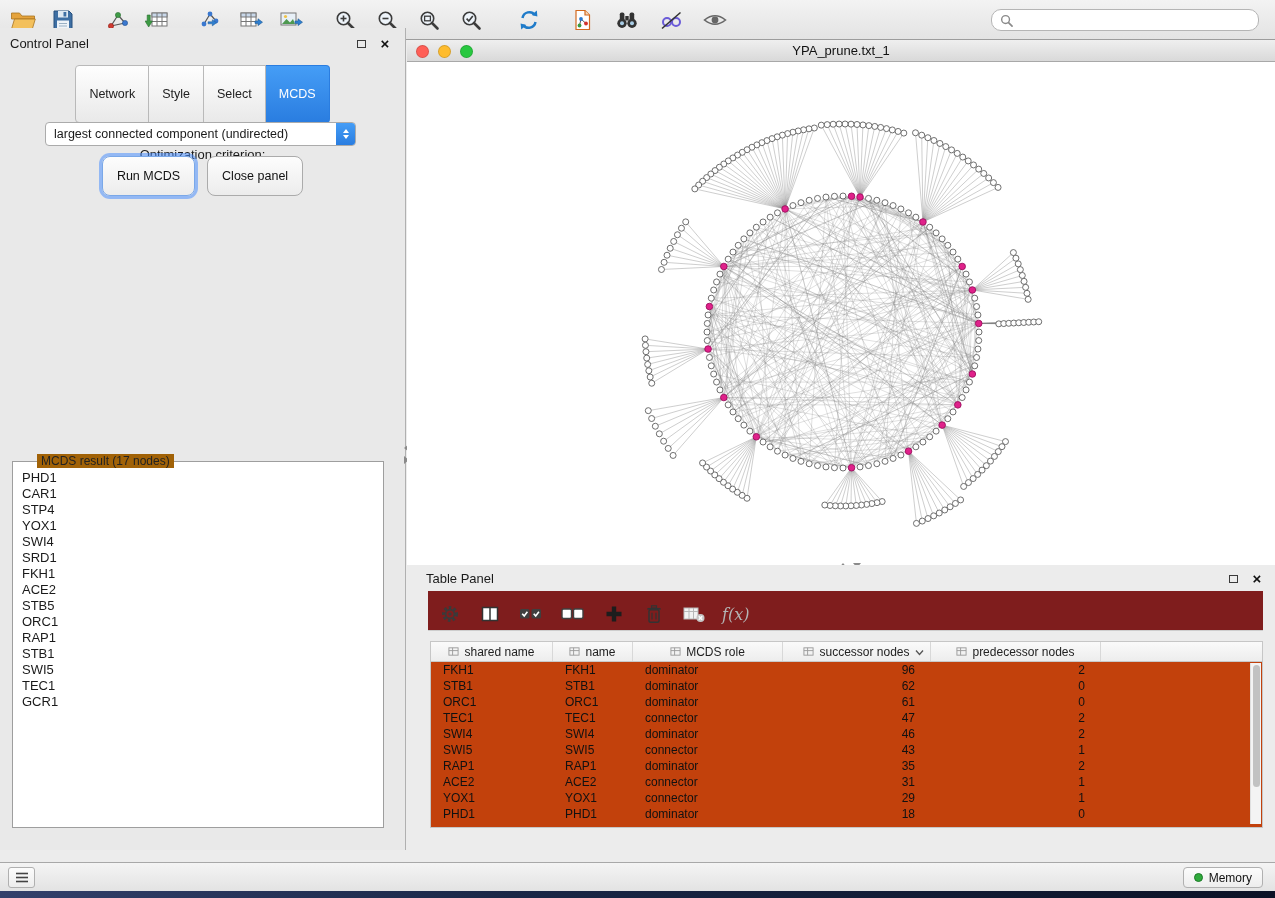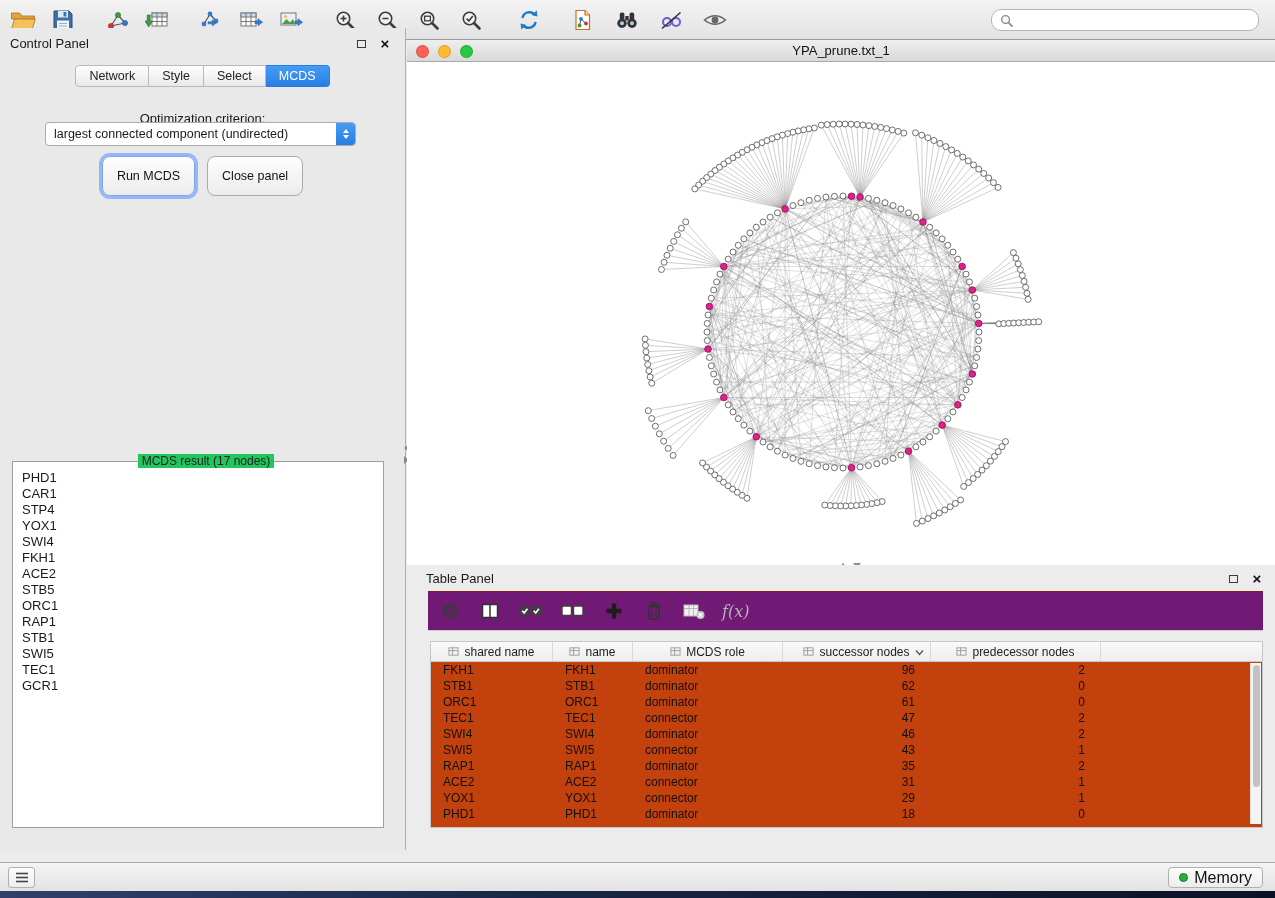--- a/index.html
+++ b/index.html
@@ -16,35 +16,35 @@
 
   
   #control-panel{position:absolute;left:0;top:28px;width:406px;height:822px;background:#e9e9e9;border-right:1px solid #b0b0b0;}
   .panel-header{display:flex;align-items:center;padding:8px 12px 4px 10px;font-size:13px;color:#1a1a1a;}
   .panel-header .spacer{flex:1;}
   .mini-btn{width:16px;height:14px;display:flex;align-items:center;justify-content:center;margin-left:8px;}
   .mini-float{width:9px;height:8px;border:1.5px solid #3a3a3a;}
   .mini-close{font-weight:bold;font-size:15px;line-height:1;color:#111;}
   .mini-close::before{content:"×";}
   .seg-tabs{display:flex;justify-content:center;margin-top:10px;}
-  .seg-tab{font-size:12.5px;padding:3px 13px;background:linear-gradient(#fefefe,#e9e9e9);border:1px solid #b9b9b9;border-left:none;color:#222;white-space:nowrap;}
+  .seg-tab{font-size:12.5px;padding:21px 13px;background:linear-gradient(#fefefe,#e9e9e9);border:1px solid #b9b9b9;border-left:none;color:#222;white-space:nowrap;}
   .seg-tab:first-child{border-left:1px solid #b9b9b9;border-radius:4px 0 0 4px;}
   .seg-tab:last-child{border-radius:0 4px 4px 0;}
   .seg-tab.active{background:linear-gradient(var(--accent-blue),var(--accent-blue-dark));color:#fff;border-color:var(--accent-blue-dark);}
   #opt-label{text-align:center;margin-top:24px;font-size:13px;}
   #criterion-select{position:absolute;left:45px;top:94px;width:311px;height:24px;background:#fff;border:1px solid #ababab;border-radius:4px;display:flex;align-items:center;font-size:12.5px;}
   #criterion-select .val{flex:1;padding-left:8px;white-space:nowrap;overflow:hidden;}
   #criterion-select .stepper{width:19px;height:22px;border-radius:0 3px 3px 0;background:linear-gradient(var(--accent-blue),var(--accent-blue-dark));display:flex;flex-direction:column;align-items:center;justify-content:center;gap:2px;}
   .tri-up{width:0;height:0;border-left:3.5px solid transparent;border-right:3.5px solid transparent;border-bottom:4.5px solid #fff;}
   .tri-down{width:0;height:0;border-left:3.5px solid transparent;border-right:3.5px solid transparent;border-top:4.5px solid #fff;}
   #cp-buttons{position:absolute;left:0;top:128px;width:100%;display:flex;justify-content:center;gap:12px;}
   .push-btn{font-size:12.5px;padding:12px 14px;background:linear-gradient(#fdfdfd,#ececec);border:1px solid #ababab;border-radius:8px;color:#111;}
   .push-btn.focused{box-shadow:0 0 0 3px rgba(77,144,254,.55);border-color:#7aa8e8;}
   #mcds-fieldset{position:absolute;left:12px;top:426px;width:372px;height:374px;background:#fff;border:1px solid #9e9e9e;padding:2px 4px;}
-  #mcds-fieldset legend{font-size:12px;color:#222;background:#22c55e;padding:0 4px;margin-left:8px;text-align:center;}
+  #mcds-fieldset legend{font-size:12px;color:#222;background:#a16207;padding:0 4px;margin-left:20px;}
   .mcds-item{font-size:13px;line-height:16px;padding-left:5px;}
 
   
   #v-splitter{position:absolute;left:400px;top:444px;width:12px;height:28px;display:flex;flex-direction:column;align-items:center;gap:4px;}
   #h-splitter{position:absolute;left:838px;top:561px;width:24px;height:8px;display:flex;gap:6px;align-items:center;justify-content:center;}
   .tri-left{width:0;height:0;border-top:4px solid transparent;border-bottom:4px solid transparent;border-right:5px solid #8a8a8a;}
   .tri-right{width:0;height:0;border-top:4px solid transparent;border-bottom:4px solid transparent;border-left:5px solid #8a8a8a;}
   .tri-up-s{width:0;height:0;border-left:4px solid transparent;border-right:4px solid transparent;border-bottom:5px solid #8a8a8a;}
   .tri-down-s{width:0;height:0;border-left:4px solid transparent;border-right:4px solid transparent;border-top:5px solid #8a8a8a;}
 
@@ -53,41 +53,41 @@
   #net-titlebar{height:22px;background:linear-gradient(#efefef,#d9d9d9);border-bottom:1px solid #a8a8a8;position:relative;display:flex;align-items:center;justify-content:center;font-size:13px;color:#111;}
   .traffic{position:absolute;left:9px;top:4.5px;display:flex;gap:9px;}
   .dot{width:13px;height:13px;border-radius:50%;border:1px solid rgba(0,0,0,.15);}
   .dot-red{background:var(--traffic-red);}
   .dot-yellow{background:var(--traffic-yellow);}
   .dot-green{background:var(--traffic-green);}
   #net-canvas{position:absolute;left:0;top:22px;right:0;bottom:0;background:#fff;}
 
   
   #table-panel{position:absolute;left:420px;top:565px;width:855px;height:297px;background:#ececec;}
-  #tp-toolbar{position:absolute;left:8px;right:12px;top:26px;height:40px;border-top:1px solid #7f1d1d;border-bottom:1px solid #cdcdcd;background:#701a75;display:flex;align-items:center;gap:16px;padding-left:10px;}
+  #tp-toolbar{position:absolute;left:8px;right:12px;top:26px;height:40px;border-top:7px solid #7f1d1d;border-bottom:1px solid #cdcdcd;background:#7f1d1d;display:flex;align-items:center;gap:16px;padding-left:10px;}
   .tp-btn{height:28px;min-width:24px;display:flex;align-items:center;justify-content:center;}
   .fx{font-family:"DejaVu Serif",serif;font-style:italic;font-size:16px;color:#b4b4b4;}
   #node-table{position:absolute;left:10px;right:12px;top:76px;bottom:34px;background:#c2410c;border:1px solid #c6c6c6;overflow:hidden;}
   #table-head{display:flex;height:20px;background:linear-gradient(#fafafa,#ededed);border-bottom:1px solid #c9c9c9;font-size:12px;color:#222;}
   .hcell{display:flex;align-items:center;justify-content:center;gap:5px;border-right:1px solid #d8d8d8;position:relative;}
   .hcell .chev{position:absolute;right:6px;top:7px;}
   .hfill{flex:1;border-right:none;}
   .c0{width:122px;}.c1{width:80px;}.c2{width:150px;}.c3{width:148px;}.c4{width:170px;}
   .trow{display:flex;height:16px;align-items:center;font-size:12px;color:#111;}
   .tcell{white-space:nowrap;overflow:hidden;}
   .tcell.c0,.tcell.c1,.tcell.c2{padding-left:12px;}
   .tcell.c3,.tcell.c4{text-align:right;padding-right:16px;}
   #vscroll{position:absolute;right:1px;top:21px;bottom:3px;width:11px;background:#f4f4f4;border-left:1px solid #e0e0e0;}
   #vscroll .thumb{position:absolute;left:1.5px;right:1.5px;top:2px;height:122px;background:#c2c2c2;border-radius:5px;}
   #tp-tabs{position:absolute;left:0;right:0;bottom:6px;display:flex;justify-content:center;}
 
   
   #status-bar{position:absolute;left:0;right:0;top:862px;height:29px;background:linear-gradient(#f4f4f4,#e3e3e3);border-top:1px solid #a8a8a8;}
   #status-menu-btn{position:absolute;left:8px;top:4px;width:27px;height:21px;border:1px solid #b0b0b0;border-radius:3px;background:linear-gradient(#fcfcfc,#ededed);display:flex;align-items:center;justify-content:center;}
-  #memory-btn{position:absolute;right:12px;top:4px;height:21px;border:1px solid #b0b0b0;border-radius:4px;background:linear-gradient(#fcfcfc,#ededed);display:flex;align-items:center;gap:6px;padding:0 10px;font-size:16px;color:#111;}
+  #memory-btn{position:absolute;right:12px;top:4px;height:21px;border:1px solid #b0b0b0;border-radius:4px;background:linear-gradient(#fcfcfc,#ededed);display:flex;align-items:center;gap:6px;padding:0 10px;font-size:12px;color:#111;}
   #memory-dot{width:9px;height:9px;border-radius:50%;background:var(--memory-green);border:1px solid #1d7a28;}
   #bottom-strip{position:absolute;left:0;right:0;bottom:0;height:7px;background:linear-gradient(90deg,#33406b,#1a2747 40%,#0c1226);}
 </style>
 </head>
 <body>
 
 <div id="main-toolbar">
   <div class="tb-group">
     <div class="tb-btn">
       <svg width="26" height="22" viewBox="0 0 26 22">
@@ -274,20 +274,21 @@
     <button class="push-btn">Close panel</button>
   </div>
   <fieldset id="mcds-fieldset">
     <legend>MCDS result (17 nodes)</legend>
     <div>
         <div class="mcds-item">PHD1</div>
         <div class="mcds-item">CAR1</div>
         <div class="mcds-item">STP4</div>
         <div class="mcds-item">YOX1</div>
         <div class="mcds-item">SWI4</div>
+        <div class="mcds-item">SRD1</div>
         <div class="mcds-item">FKH1</div>
         <div class="mcds-item">ACE2</div>
         <div class="mcds-item">STB5</div>
         <div class="mcds-item">ORC1</div>
         <div class="mcds-item">RAP1</div>
         <div class="mcds-item">STB1</div>
         <div class="mcds-item">SWI5</div>
         <div class="mcds-item">TEC1</div>
         <div class="mcds-item">GCR1</div>
       </div>

